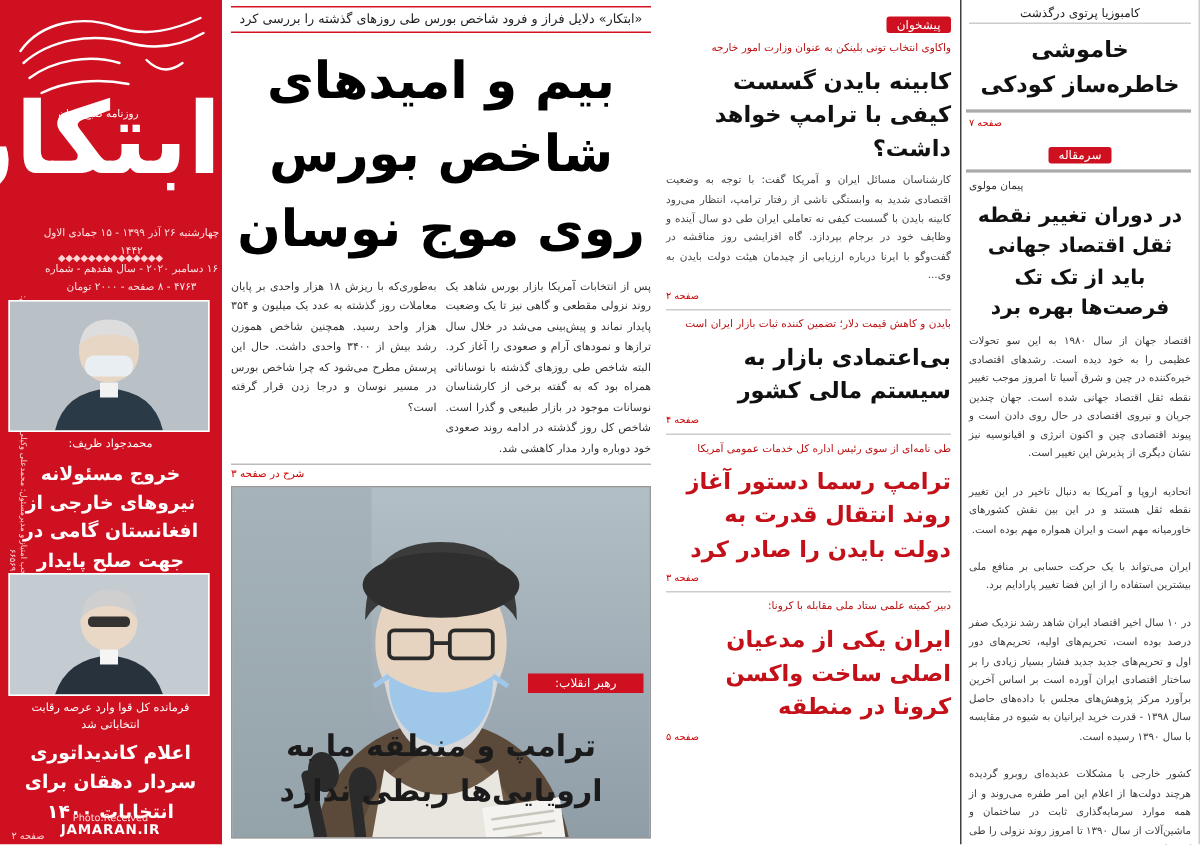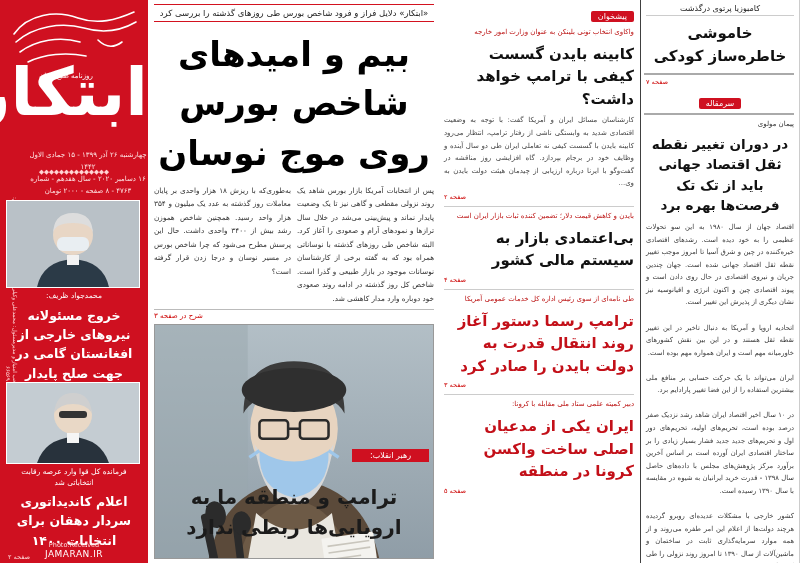--- a/index.html
+++ b/index.html
@@ -15,21 +15,21 @@
   .mast-sideinfo{position:absolute;top:190px;left:4px;width:14px;font-size:5.5px;line-height:1.3;color:#ffd9d9;writing-mode:vertical-rl;text-orientation:mixed;height:200px;}
   .mast-strip{position:absolute;top:168px;right:0;width:148px;text-align:center;font-size:6.5px;color:#ffd4d4;}
 
   .mast-item{position:absolute;right:8px;width:132px;}
   .mast-photo{width:132px;border:1px solid #fff;background:#ddd;display:block;overflow:hidden;position:relative;}
   .mast-cap{font-size:7.5px;text-align:center;color:#fff;margin-top:3px;line-height:1.4;}
   .mast-head{font-size:12.5px;font-weight:bold;text-align:center;line-height:1.55;margin-top:4px;color:#fff;}
   .mast-page{font-size:6.5px;text-align:left;color:#ffd9d9;margin-top:3px;}
 
   .mast-footer{position:absolute;bottom:4px;right:0;width:148px;text-align:center;}
-  .mast-footer .site{font-size:9px;font-weight:normal;color:#fff;letter-spacing:.5px;}
+  .mast-footer .site{font-size:9px;font-weight:bold;color:#fff;letter-spacing:.5px;}
   .mast-footer .photo{font-size:6.5px;color:#ffdcdc;}
 
   
   .middle{flex:1 1 auto;padding:4px 6px 4px 6px;display:flex;flex-direction:column;min-width:0;}
   .topline{border-top:1px solid #d3121f;border-bottom:1px solid #d3121f;padding:3px 4px;text-align:center;font-size:8.5px;color:#222;margin-bottom:4px;}
   .lead-head{font-size:34px;font-weight:bold;text-align:center;color:#000;line-height:1.45;margin:4px 0 6px;}
   .lead-body{display:flex;flex-direction:row-reverse;gap:6px;font-size:7.3px;color:#333;line-height:1.85;text-align:justify;border-bottom:1px solid #bbb;padding-bottom:4px;}
   .lead-body .col{flex:1 1 0;min-width:0;}
   .lead-more{font-size:7px;color:#c00;text-align:left;margin:2px 0 4px;}
   .lead-photo{flex:1 1 auto;border:1px solid #999;position:relative;overflow:hidden;background:#b9c3c9;min-height:60px;}
@@ -45,21 +45,21 @@
   .art h3.red{color:#c31019;}
   .art p{font-size:7px;color:#444;line-height:1.8;text-align:justify;margin:3px 0;}
   .more{font-size:6.5px;color:#c00;text-align:left;}
 
   
   .farleft{width:148px;flex:0 0 148px;padding:4px 5px;border-right:1px solid #ccc;display:flex;flex-direction:column;gap:3px;min-width:0;}
   .fl-top{font-size:8px;text-align:center;color:#222;border-bottom:1px solid #ccc;padding-bottom:2px;}
   .fl-head{font-size:15px;font-weight:bold;text-align:center;line-height:1.5;color:#111;margin:3px 0;}
   .fl-photo{width:100%;height:112px;border:1px solid #aaa;overflow:hidden;position:relative;background:#cfd6da;}
   .fl-portrait{width:100%;height:78px;border:1px solid #aaa;overflow:hidden;position:relative;background:#d6d9dc;}
-  .fl-cap{font-size:7px;text-align:right;color:#333;margin-top:2px;}
+  .fl-cap{font-size:7px;text-align:left;color:#333;margin-top:2px;}
   .fl-body{font-size:6.8px;color:#3a3a3a;line-height:1.85;text-align:justify;}
   .fl-more{font-size:6.5px;color:#c00;text-align:left;}
   svg{display:block;}
 </style>
 </head>
 <body>
 
 <div class="page">
 
   <div class="masthead">

